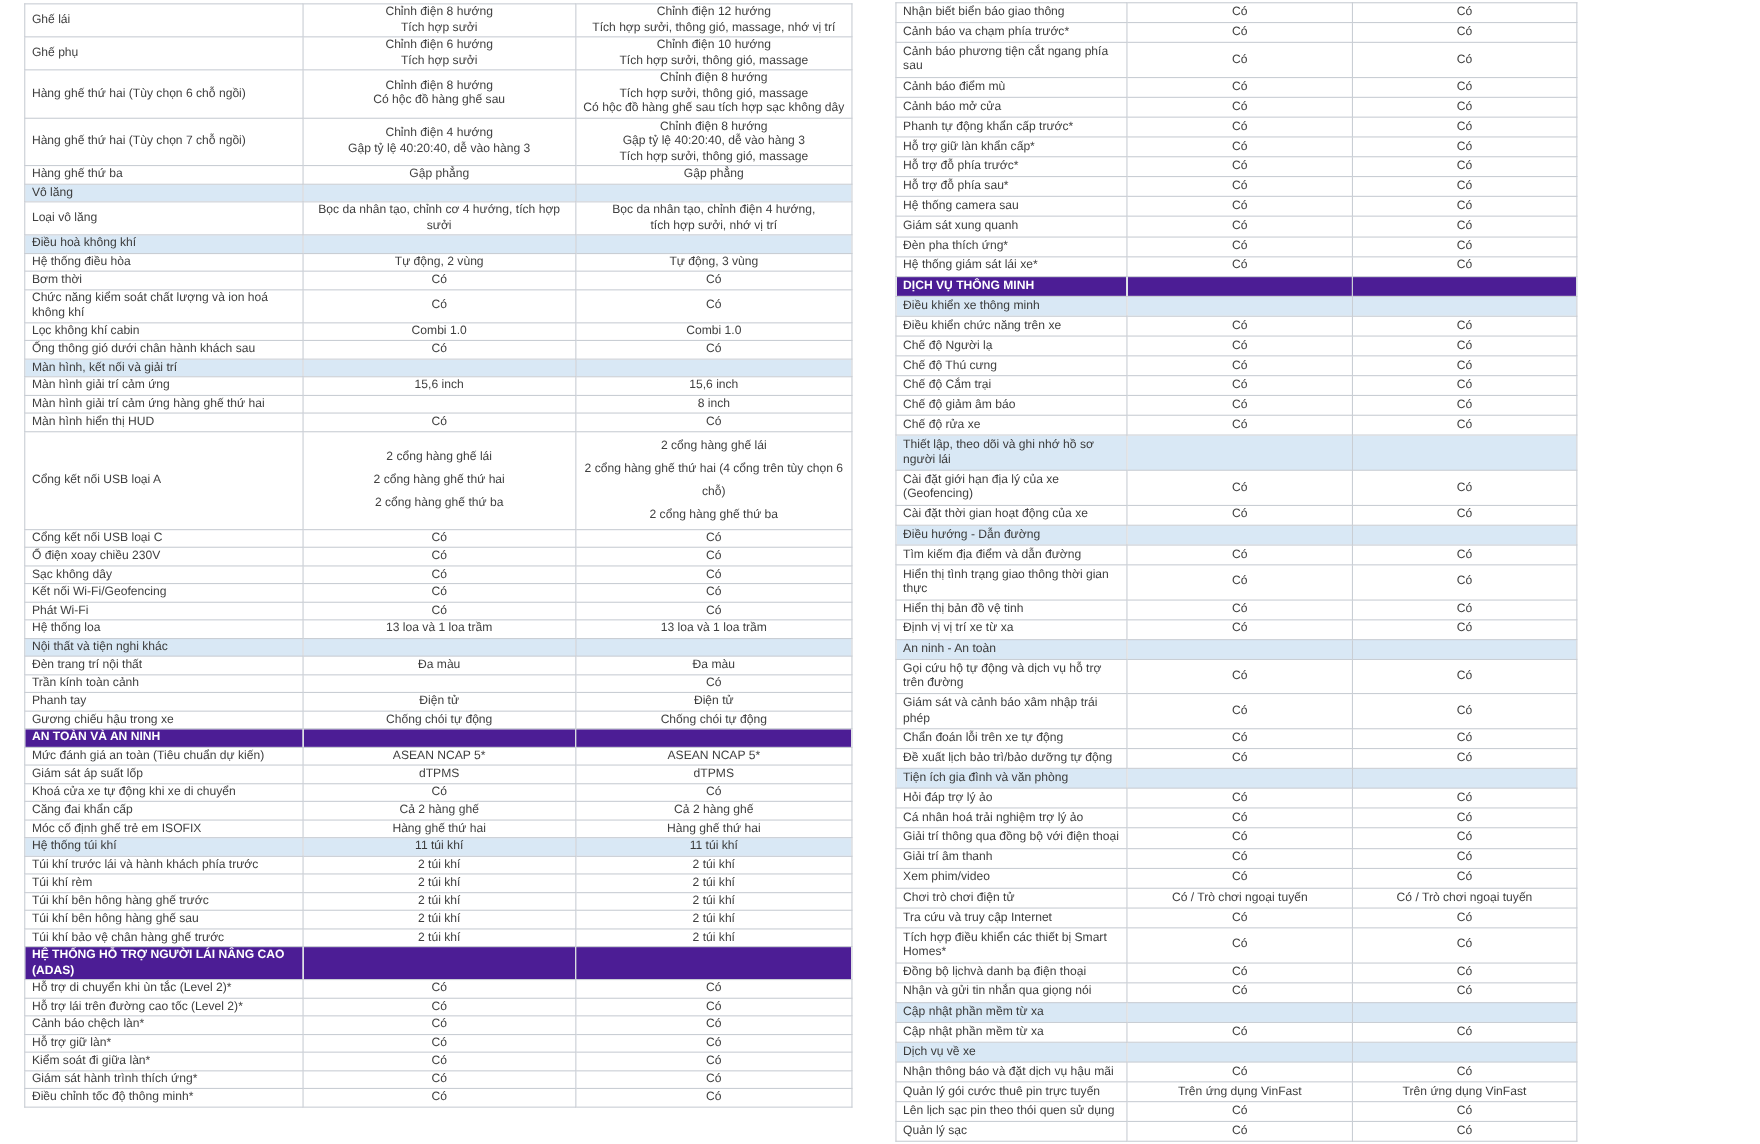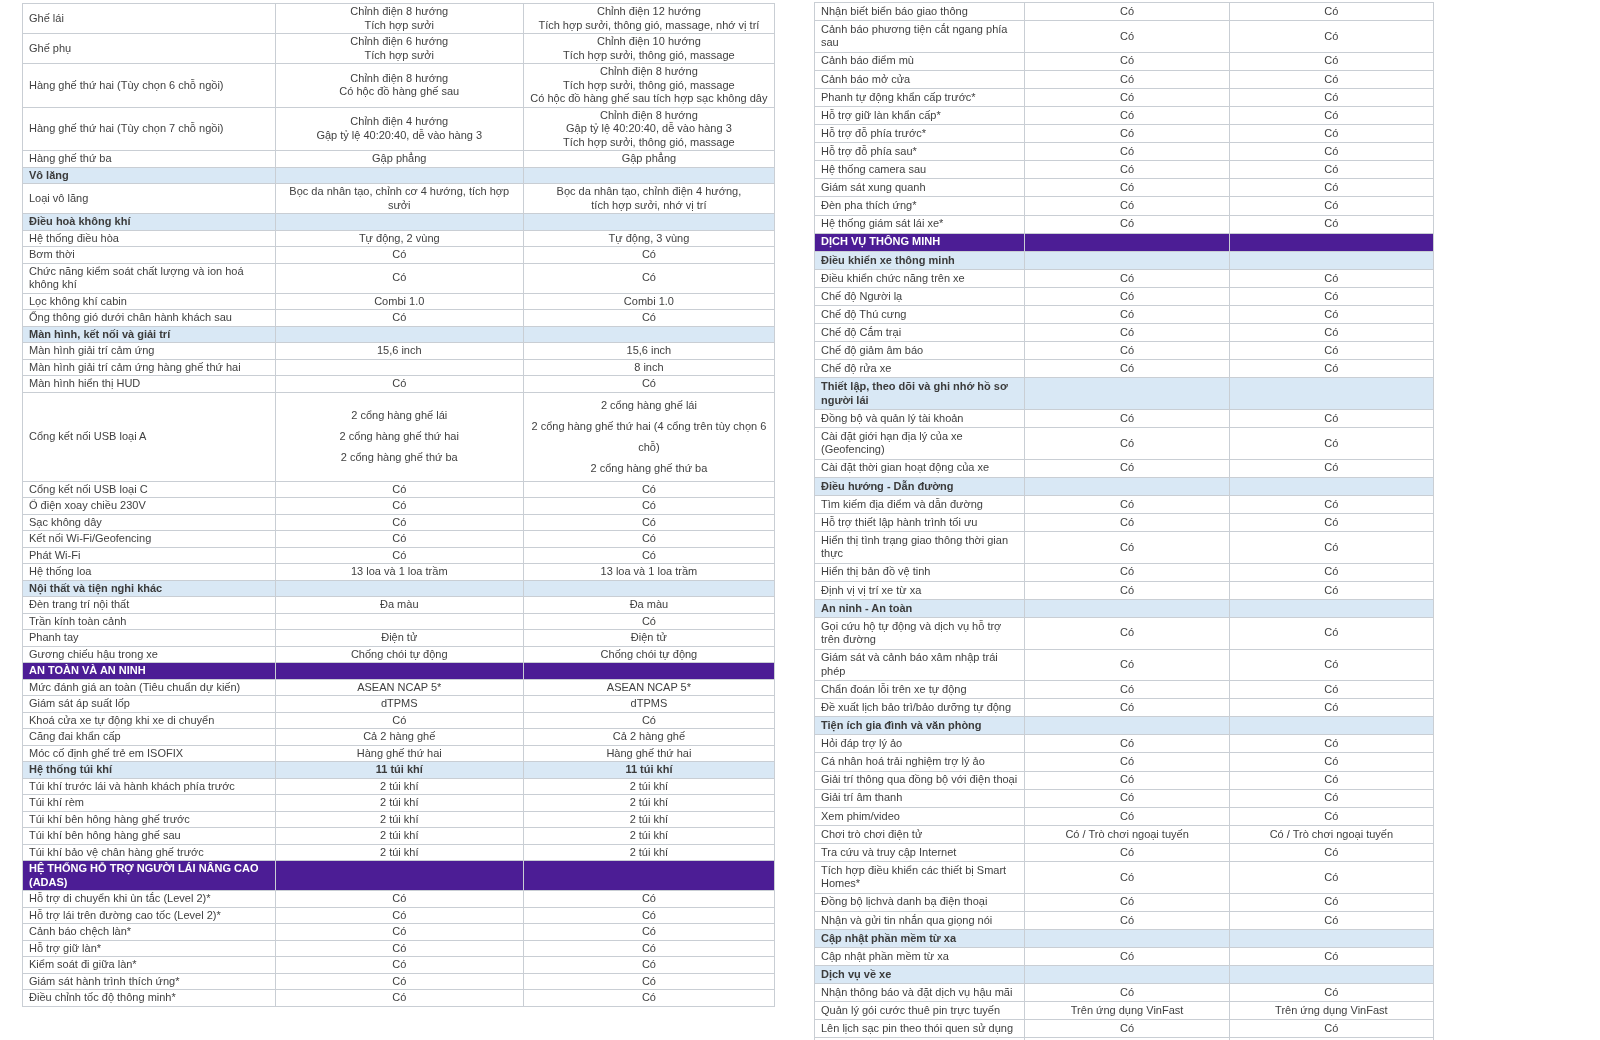--- a/index.html
+++ b/index.html
@@ -21,21 +21,21 @@
     white-space:pre-line;line-height:13.5px;
     overflow:hidden;
   }
   #right-table td{padding-top:1.8px;padding-bottom:1.8px;}
   td.lbl{text-align:left;}
   td.val{text-align:center;}
   tr.hdr td{
     background:#4c1d95;color:#ffffff;font-weight:bold;
   }
   tr.sub td{
-    background:#d9e8f5;color:#3b3b3b;font-weight:bold;margin-left:47px;
+    background:#d9e8f5;color:#3b3b3b;font-weight:normal;margin-left:47px;
   }
   tr.tall td{line-height:21px;padding-top:2px;padding-bottom:2px;}
 </style>
 </head>
 <body>
 
 <table class="spec" id="left-table">
   <colgroup>
     <col style="width:33.6%">
       <col style="width:33.0%">
@@ -311,20 +311,25 @@
       <col style="width:33.0%">
       <col style="width:33.0%">
   </colgroup>
   <tbody>
       <tr class="">
         <td class="lbl">Nhận biết biển báo giao thông</td>
         <td class="val">Có</td>
         <td class="val">Có</td>
       </tr>
       <tr class="">
+        <td class="lbl">Cảnh báo va chạm phía trước*</td>
+        <td class="val">Có</td>
+        <td class="val">Có</td>
+      </tr>
+      <tr class="">
         <td class="lbl">Cảnh báo phương tiện cắt ngang phía sau</td>
         <td class="val">Có</td>
         <td class="val">Có</td>
       </tr>
       <tr class="">
         <td class="lbl">Cảnh báo điểm mù</td>
         <td class="val">Có</td>
         <td class="val">Có</td>
       </tr>
       <tr class="">
@@ -411,46 +416,36 @@
         <td class="lbl">Chế độ rửa xe</td>
         <td class="val">Có</td>
         <td class="val">Có</td>
       </tr>
       <tr class="sub">
         <td class="lbl">Thiết lập, theo dõi và ghi nhớ hồ sơ người lái</td>
         <td class="val"></td>
         <td class="val"></td>
       </tr>
       <tr class="">
-        <td class="lbl">Đồng bộ và quản lý tài khoản</td>
-        <td class="val">Có</td>
-        <td class="val">Có</td>
-      </tr>
-      <tr class="">
         <td class="lbl">Cài đặt giới hạn địa lý của xe (Geofencing)</td>
         <td class="val">Có</td>
         <td class="val">Có</td>
       </tr>
       <tr class="">
         <td class="lbl">Cài đặt thời gian hoạt động của xe</td>
         <td class="val">Có</td>
         <td class="val">Có</td>
       </tr>
       <tr class="sub">
         <td class="lbl">Điều hướng - Dẫn đường</td>
         <td class="val"></td>
         <td class="val"></td>
       </tr>
       <tr class="">
         <td class="lbl">Tìm kiếm địa điểm và dẫn đường</td>
-        <td class="val">Có</td>
-        <td class="val">Có</td>
-      </tr>
-      <tr class="">
-        <td class="lbl">Hỗ trợ thiết lập hành trình tối ưu</td>
         <td class="val">Có</td>
         <td class="val">Có</td>
       </tr>
       <tr class="">
         <td class="lbl">Hiển thị tình trạng giao thông thời gian thực</td>
         <td class="val">Có</td>
         <td class="val">Có</td>
       </tr>
       <tr class="">
         <td class="lbl">Hiển thị bản đồ vệ tinh</td>

